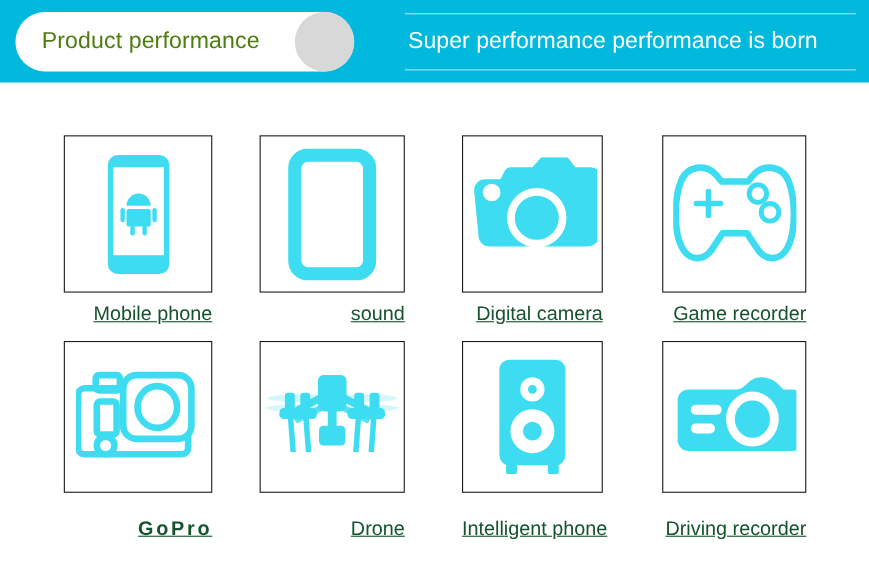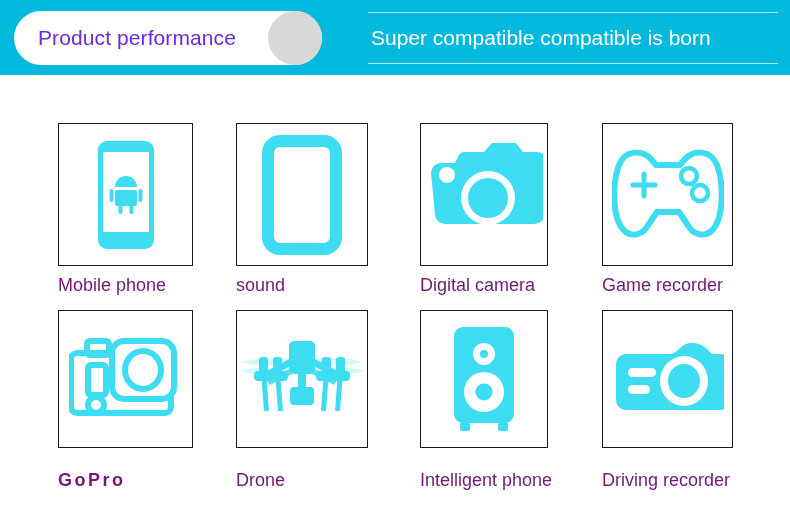--- a/index.html
+++ b/index.html
@@ -23,21 +23,21 @@
     border-radius:27px;
   }
   .pill-circle{
     position:absolute; right:0px; top:0px;
     width:54px; height:54px; border-radius:50%;
     background:#d8d8d8;
   }
   .pill-label{
     position:absolute; left:24px; top:0; height:54px;
     display:flex; align-items:center;
-    font-size:21px; color:#6d28d9; white-space:nowrap;
+    font-size:21px; color:#4d7c0f; white-space:nowrap;
     letter-spacing:0.1px;
   }
   .tagline-wrap{
     position:absolute; left:368px; top:12px; width:410px; height:52px;
   }
   .tagline-rule{
     position:absolute; left:0; width:410px; height:1px;
     background:rgba(255,255,255,0.65);
   }
   .tagline-rule.top{ top:0; }
@@ -56,23 +56,24 @@
   .icon-box{
     position:absolute; left:0; top:0;
     border:1px solid #1a1a1a;
     background:#ffffff;
     display:flex; align-items:center; justify-content:center;
     overflow:hidden;
   }
   .icon-box svg{ display:block; }
   .cell-label{
     position:absolute; left:0; width:100%;
-    text-align:left;
-    font-size:18px; color:#701a75;
+    text-align:right;
+    font-size:18px; color:#14532d;
     white-space:nowrap;
+    text-decoration:underline;
   }
   .cell-label.spaced{ letter-spacing:2.5px; font-weight:600; }
 
   
   .r1 .icon-box{ width:135px; height:143px; }
   .r1 .cell-label{ top:152px; }
   
   .r2 .icon-box{ width:135px; height:138px; }
   .r2 .cell-label{ top:148px;margin-top:12px; }
 </style>
@@ -83,21 +84,21 @@
 
   <div class="header">
 
     <div class="title-pill">
       <div class="pill-circle"></div>
       <div class="pill-label">Product performance</div>
     </div>
 
     <div class="tagline-wrap">
       <div class="tagline-rule top"></div>
-      <div class="tagline">Super compatible compatible is born</div>
+      <div class="tagline">Super performance performance is born</div>
       <div class="tagline-rule bottom"></div>
     </div>
 
   </div>
 
   <div class="grid">
 
     <div class="cell r1" style="left:58px;  top:48px; width:135px;">
       <div class="icon-box">
         <svg width="80" height="120" viewBox="0 0 80 120">

